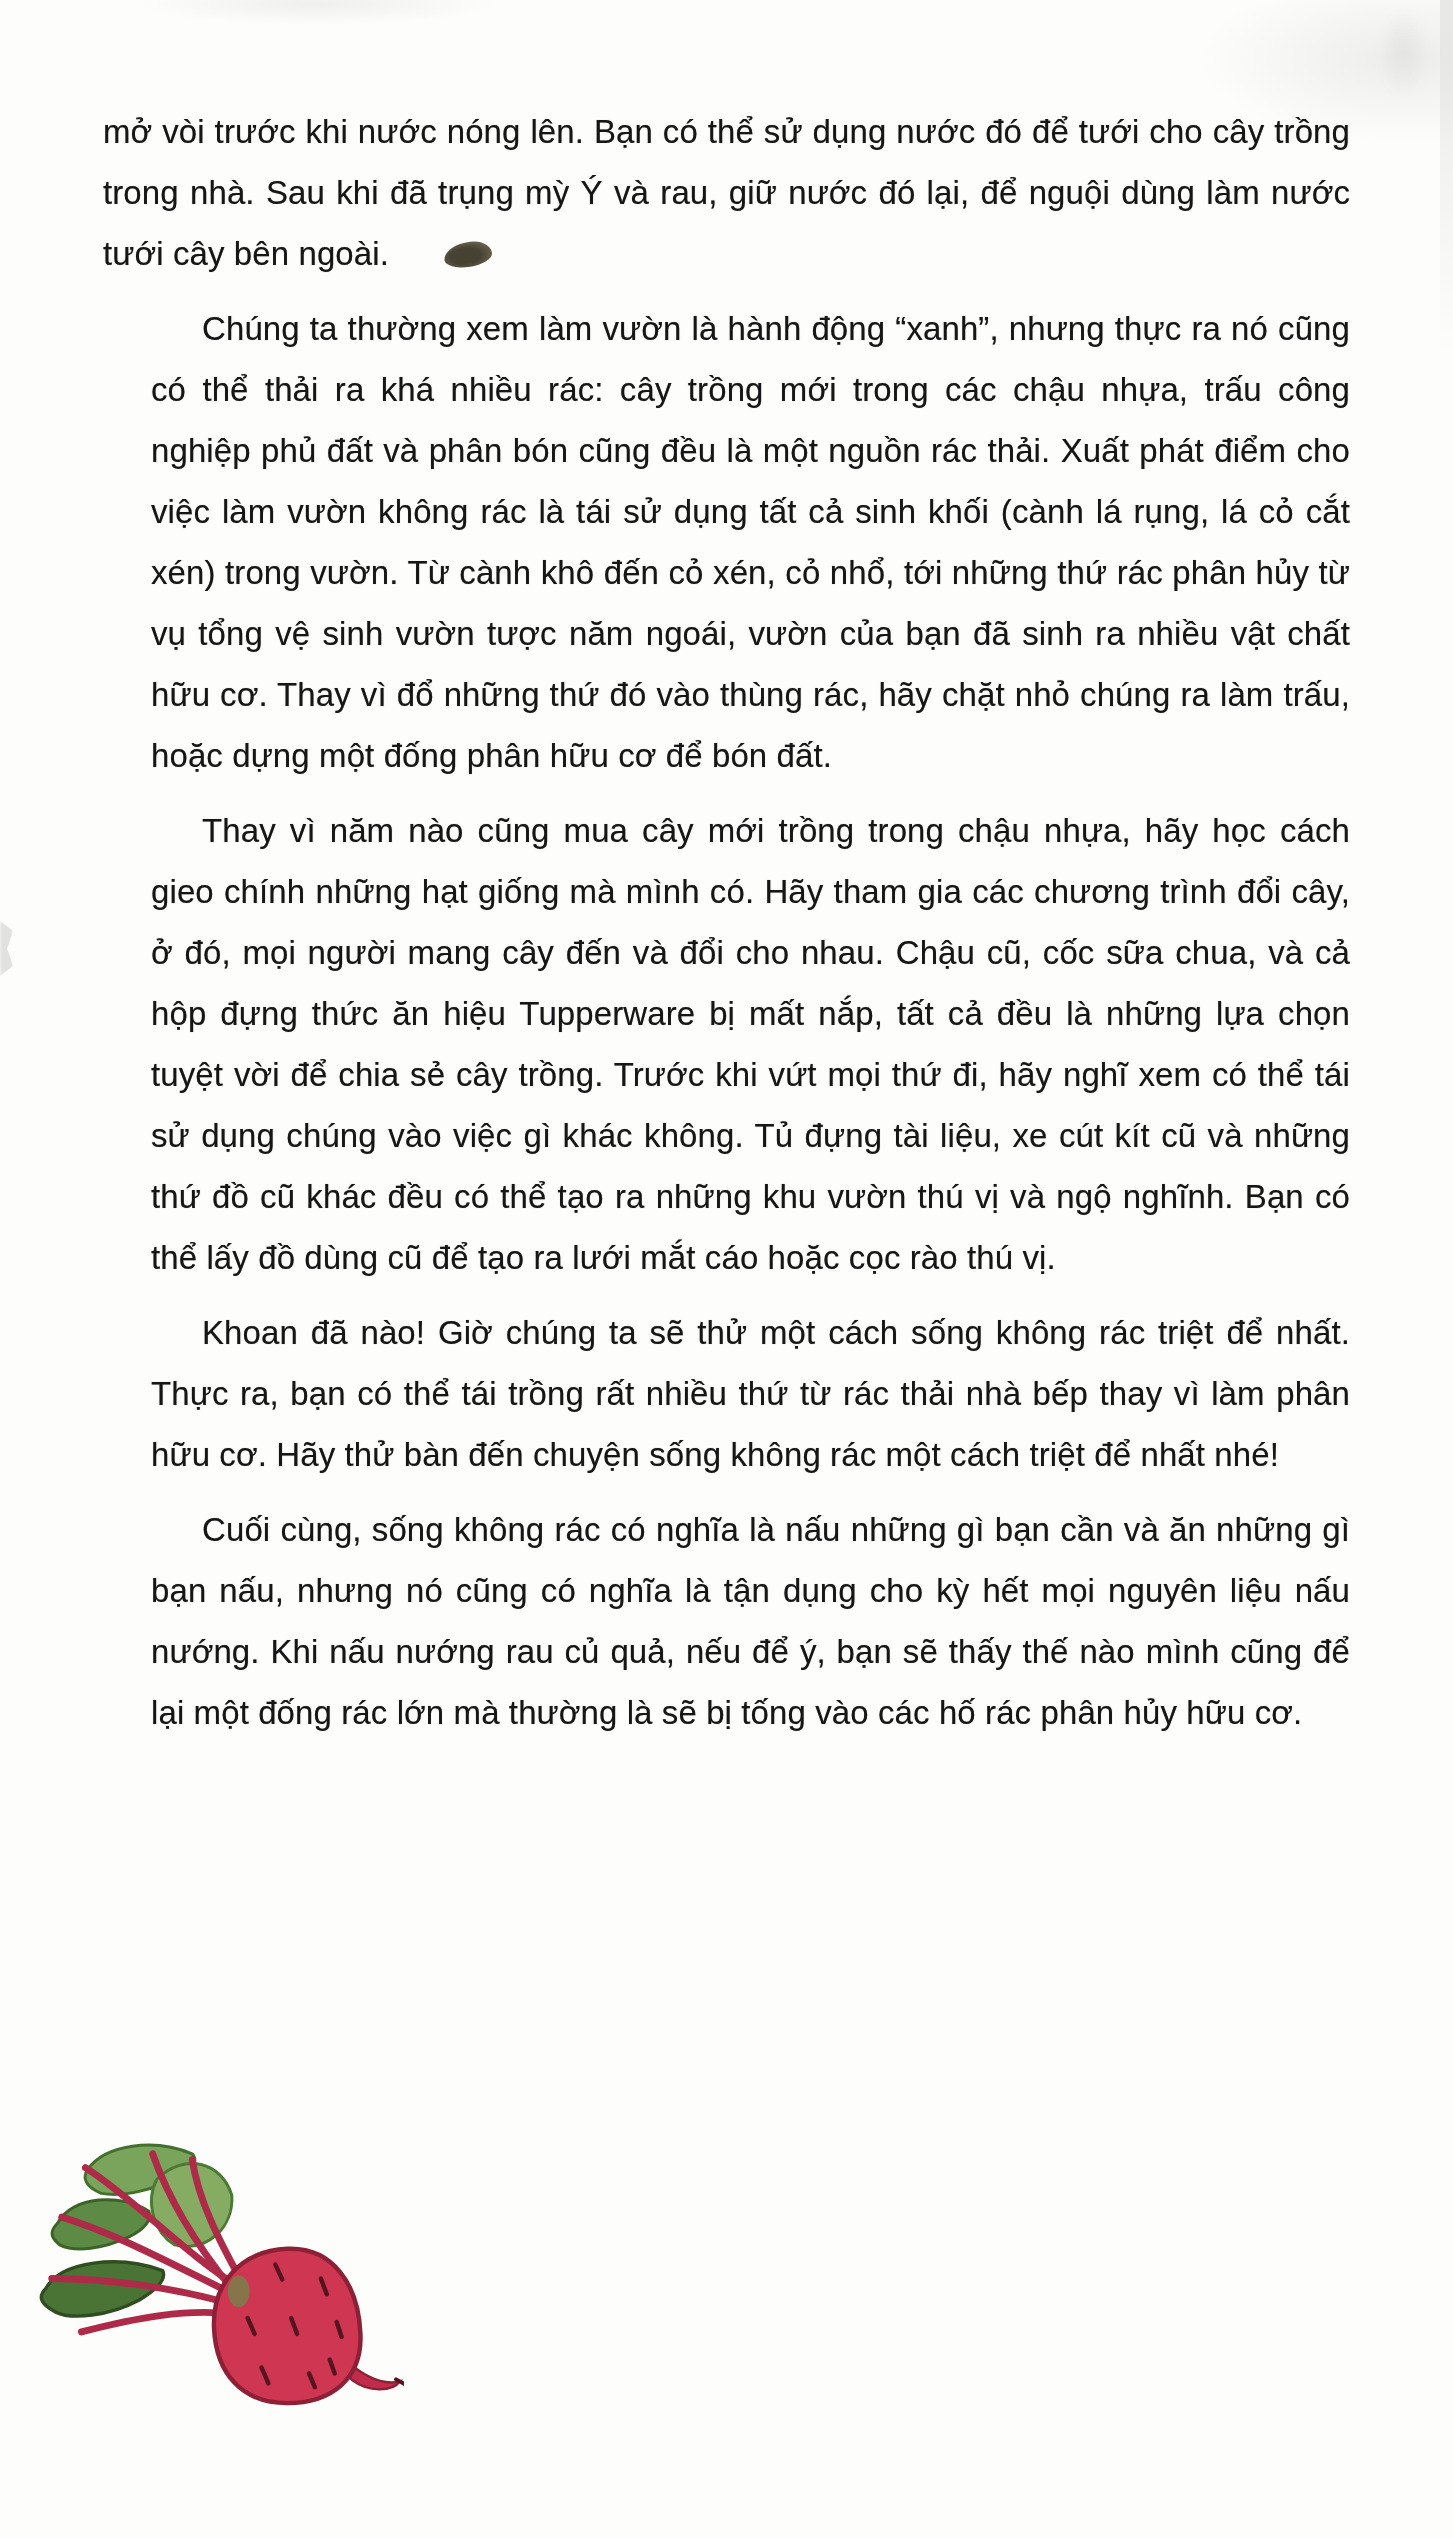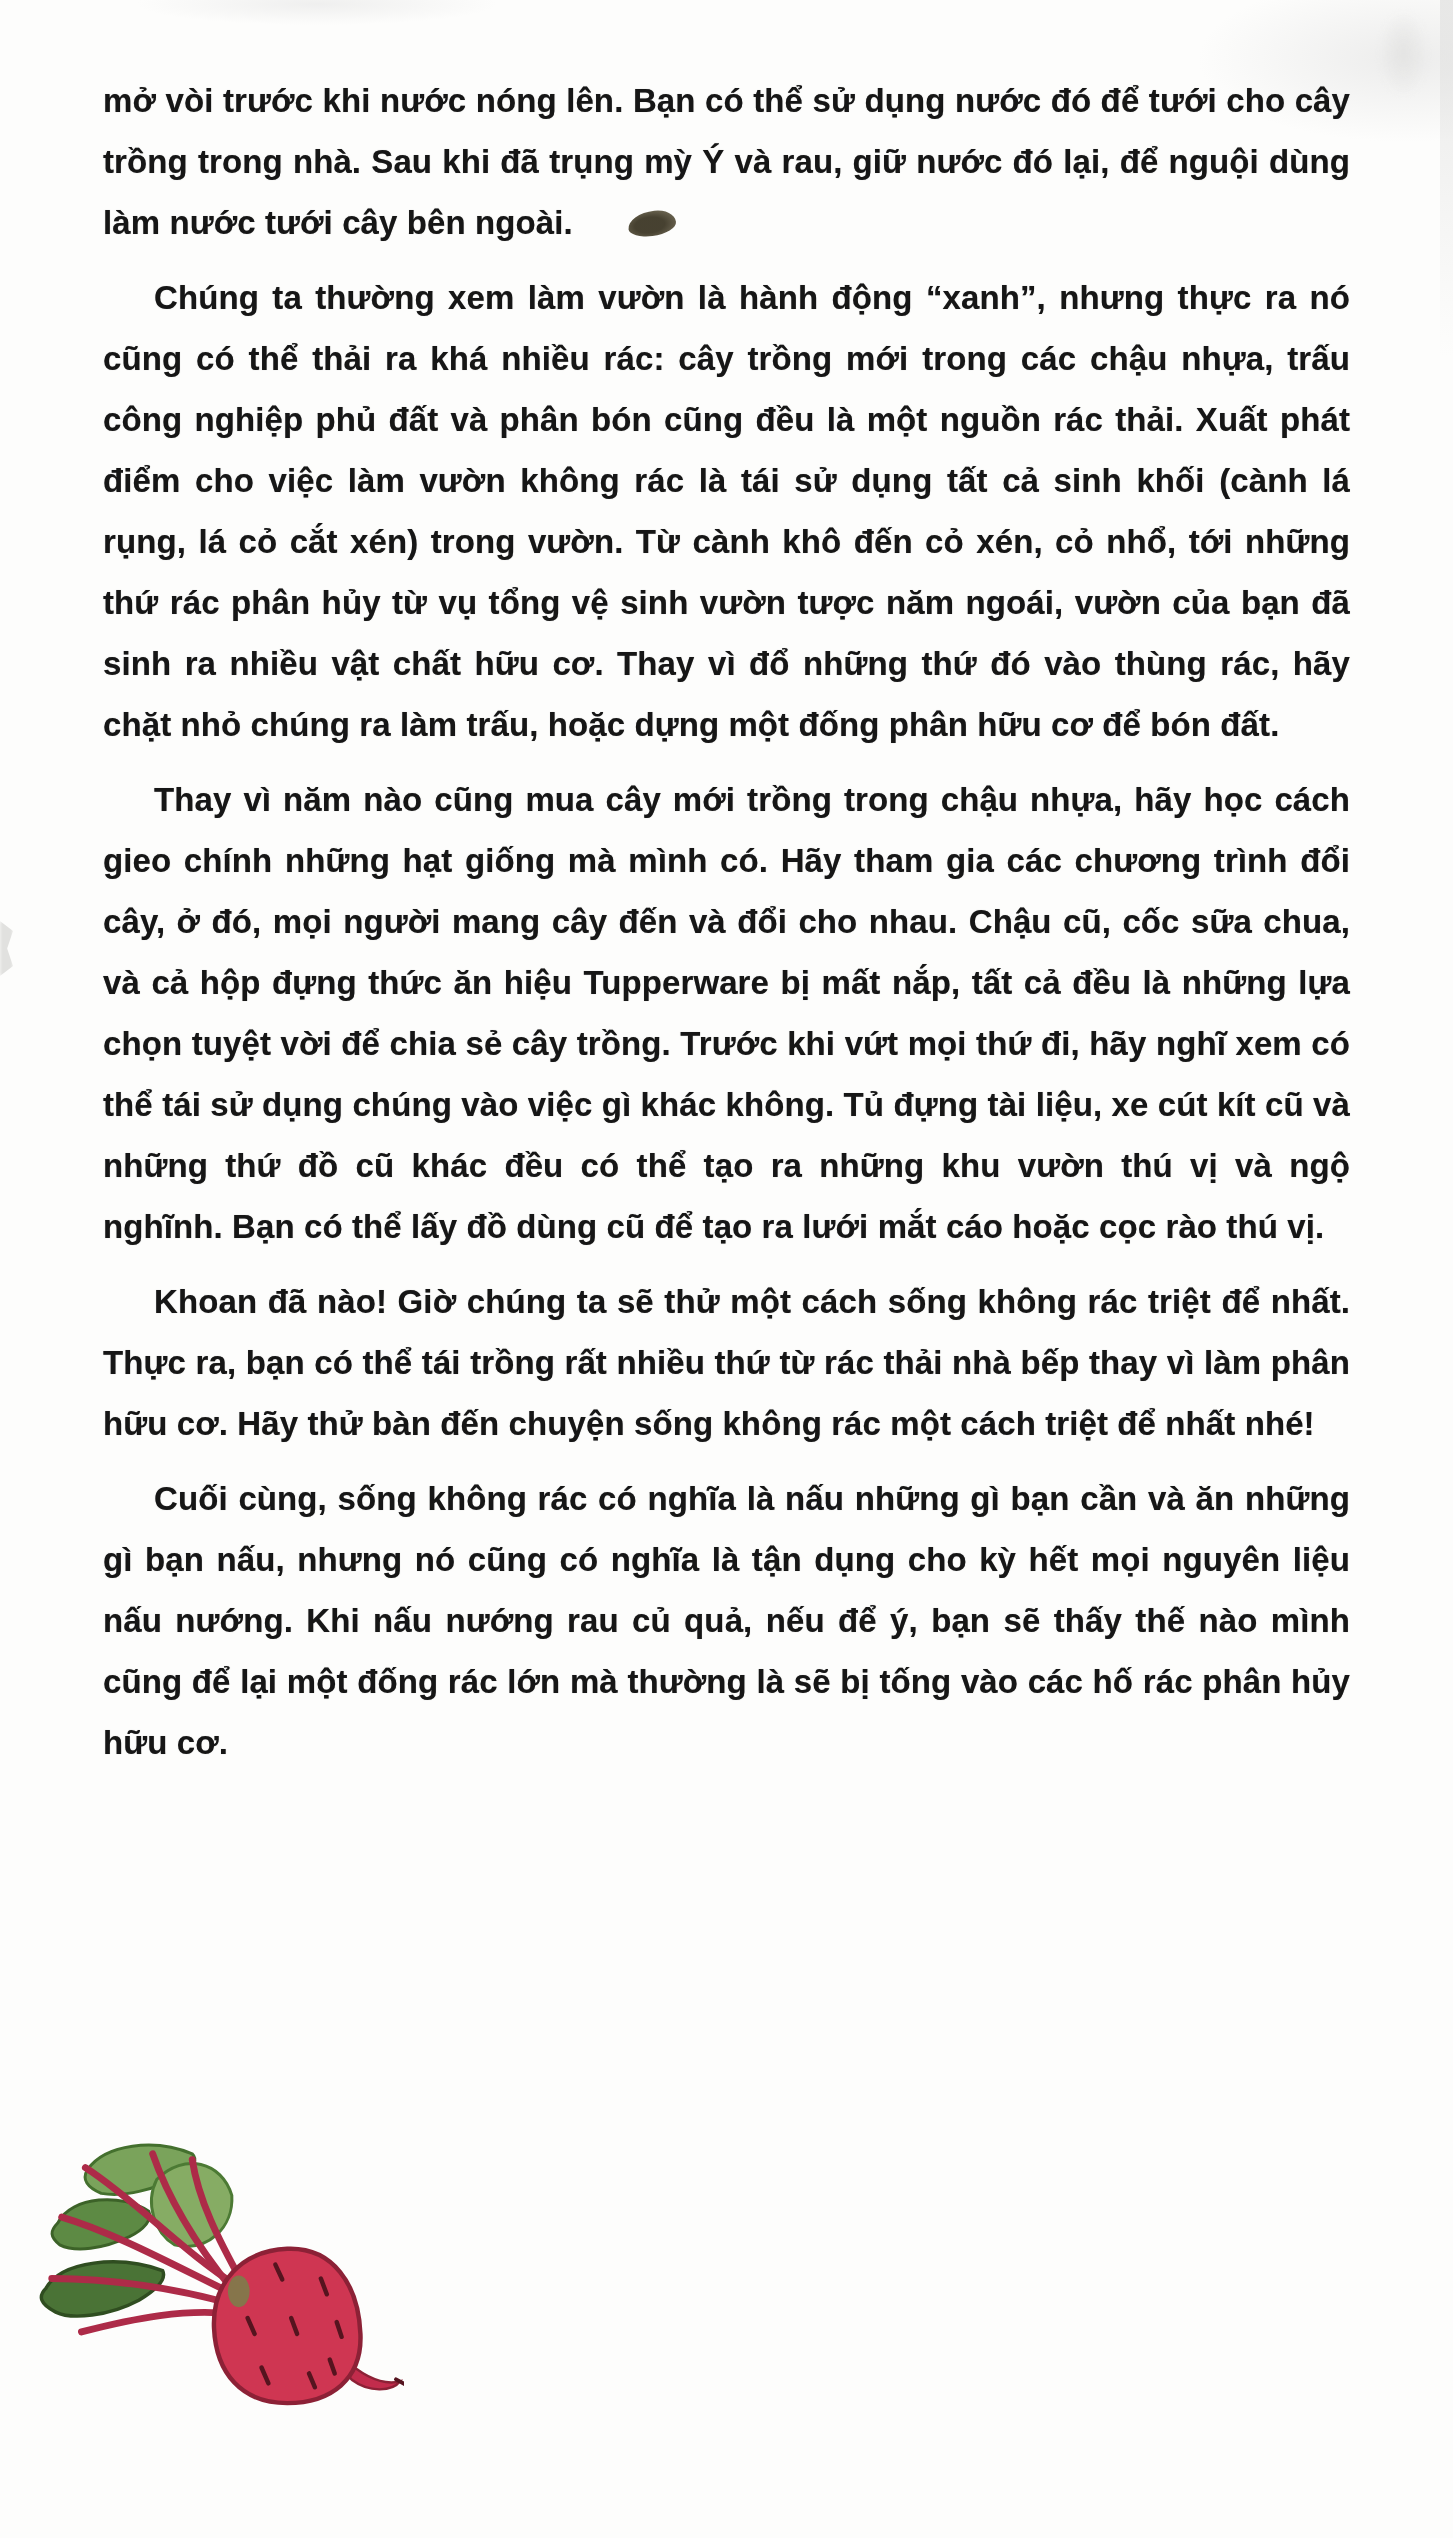--- a/index.html
+++ b/index.html
@@ -45,31 +45,31 @@
     background: #dcdcda;
     clip-path: polygon(0 0, 100% 18%, 55% 50%, 100% 82%, 0 100%);
     filter: blur(1.5px);
     opacity: .85;
   }
 
   
   .text-column {
     position: absolute;
     left: 103px;
-    top: 70px;
+    top: 101px;
     width: 1247px;
     color: #161616;
     font-size: 33px;
-    font-weight: 700;
+    font-weight: 400;
     line-height: 61px;
     text-align: justify;
     letter-spacing: 0.1px;
     text-shadow: 0 0 0.7px rgba(45,45,45,.5);
   }
-  .text-column p + p { margin-top: 14px; }
+  .text-column p + p { margin-top: 14px; margin-left: 48px; }
   .text-column p.indent { text-indent: 51px; }
 
   
   .ink-smudge {
     display: inline-block;
     width: 48px; height: 25px;
     margin-left: 55px;
     vertical-align: -2px;
     background: radial-gradient(ellipse at 45% 55%, #37311f 0 40%, #5c5540 75%, rgba(92,85,64,0) 100%);
     border-radius: 58% 42% 52% 48% / 62% 55% 45% 38%;

